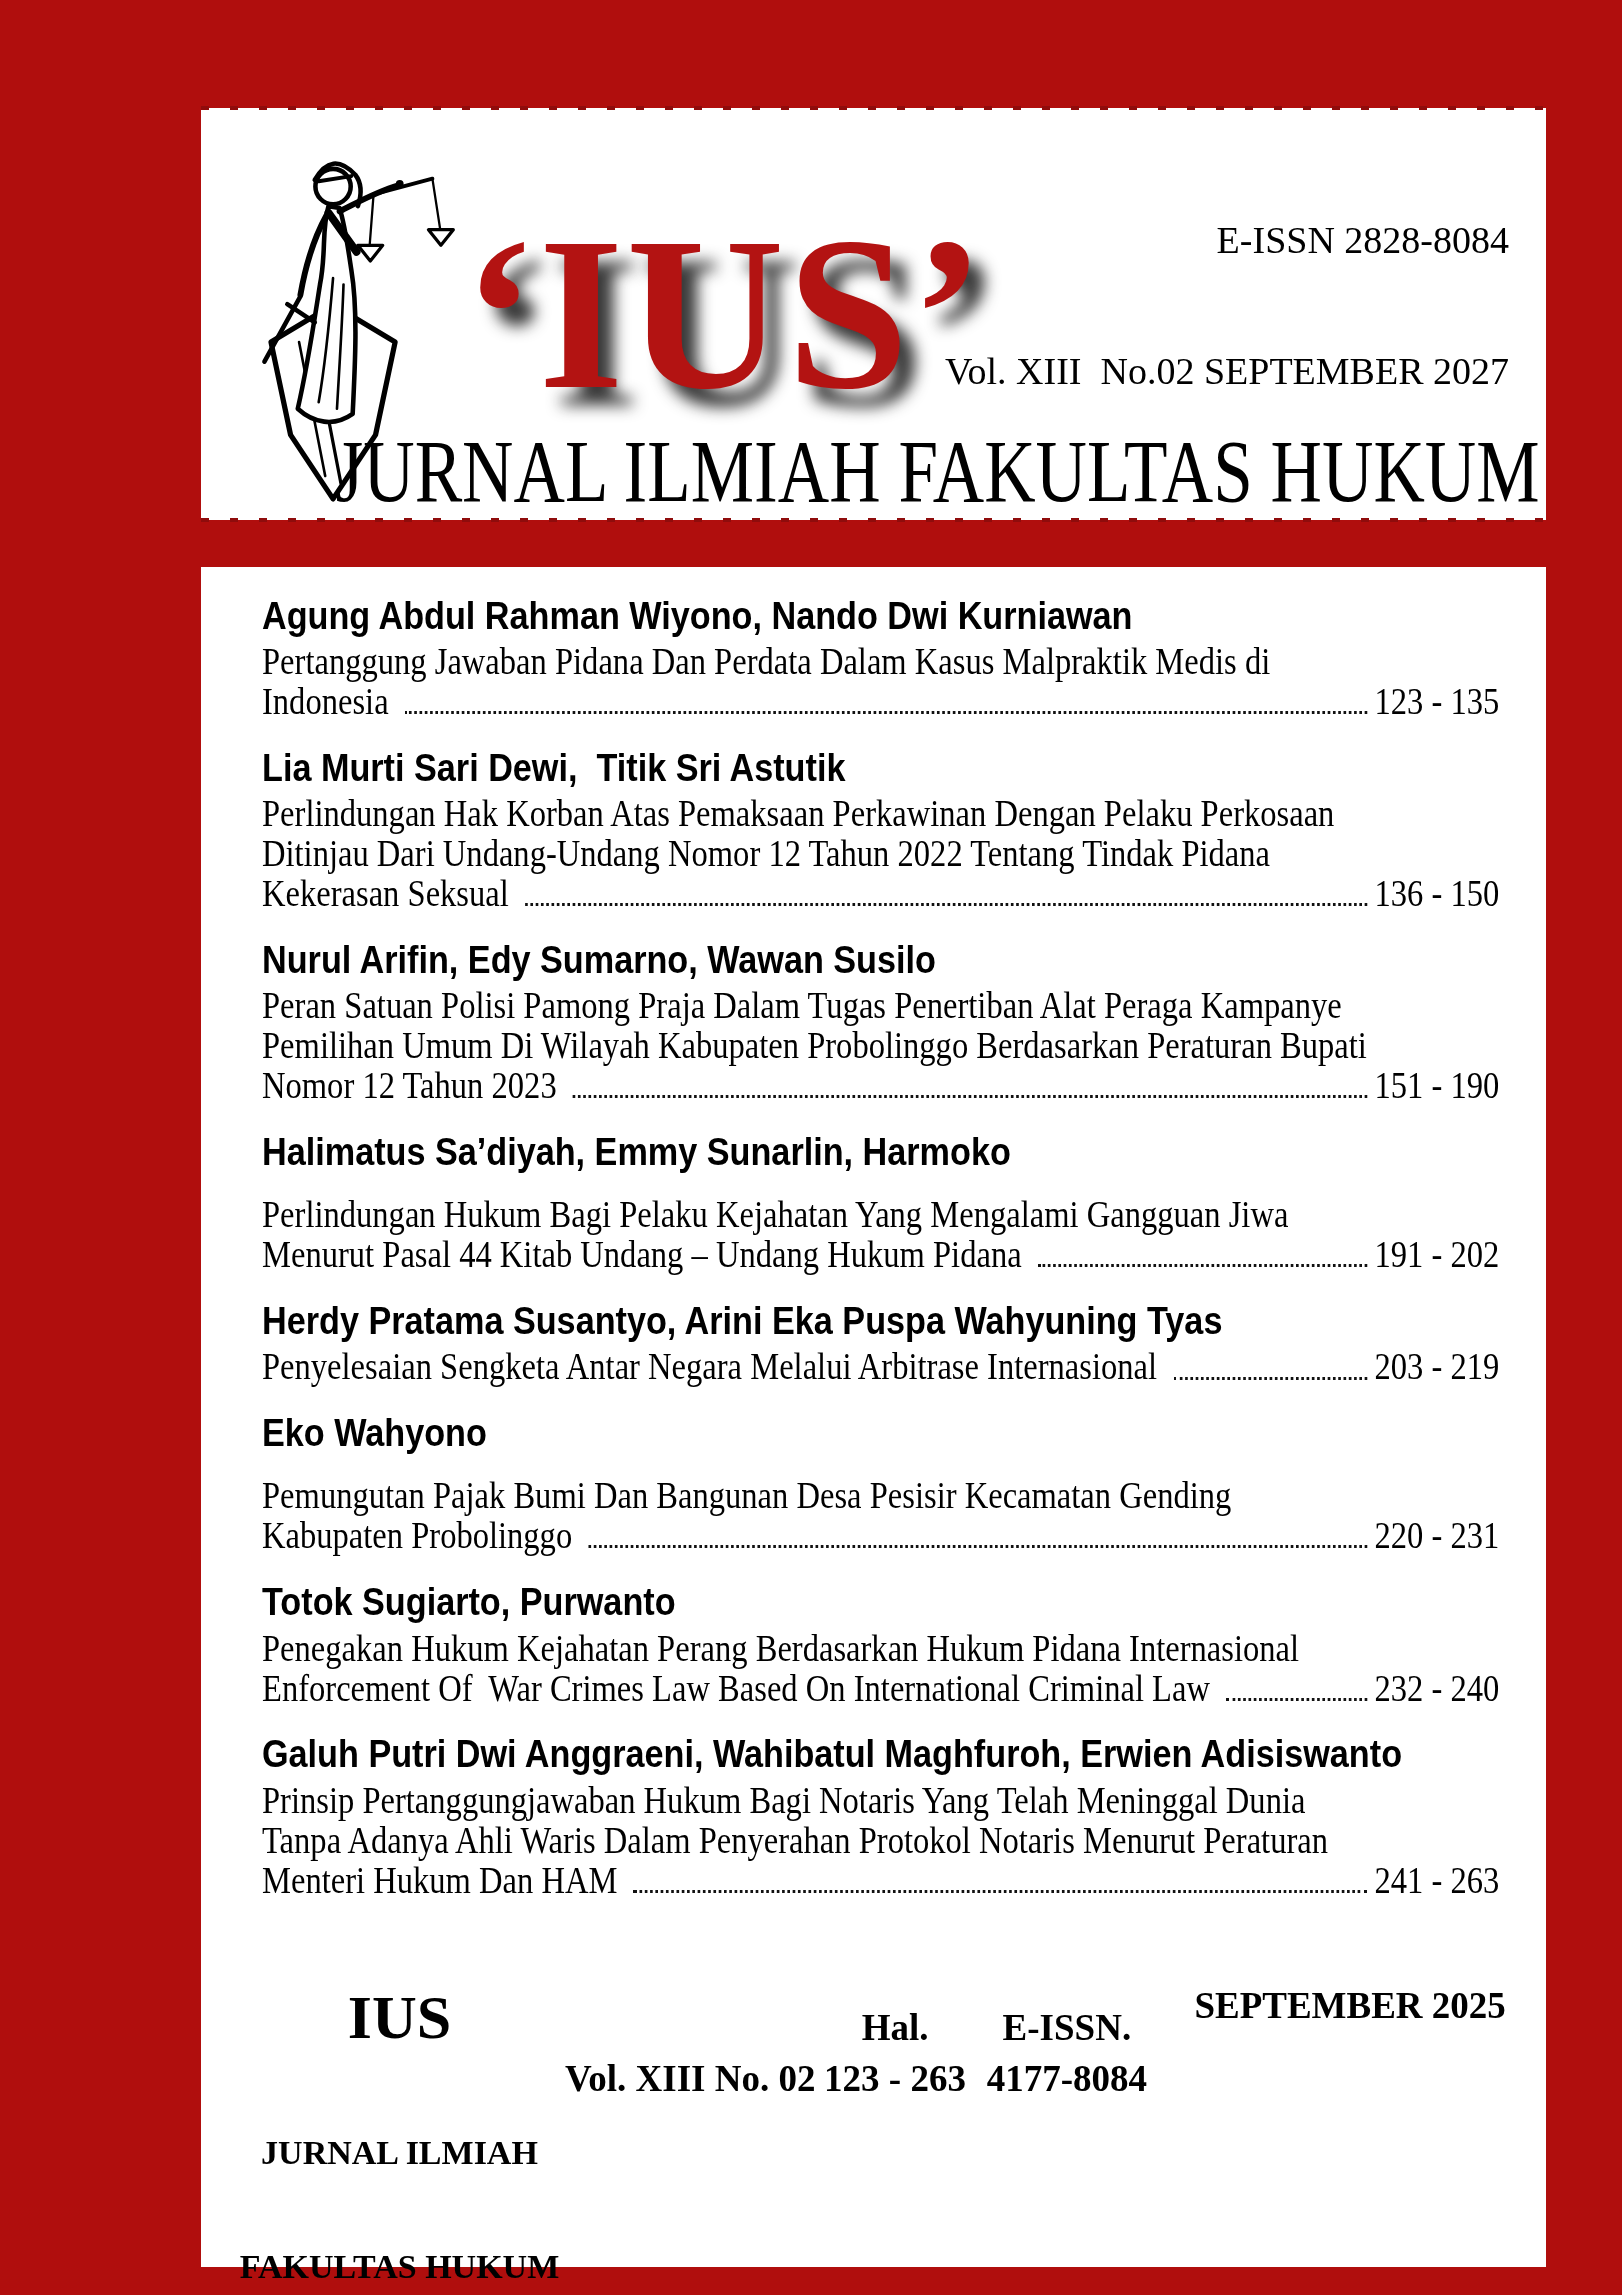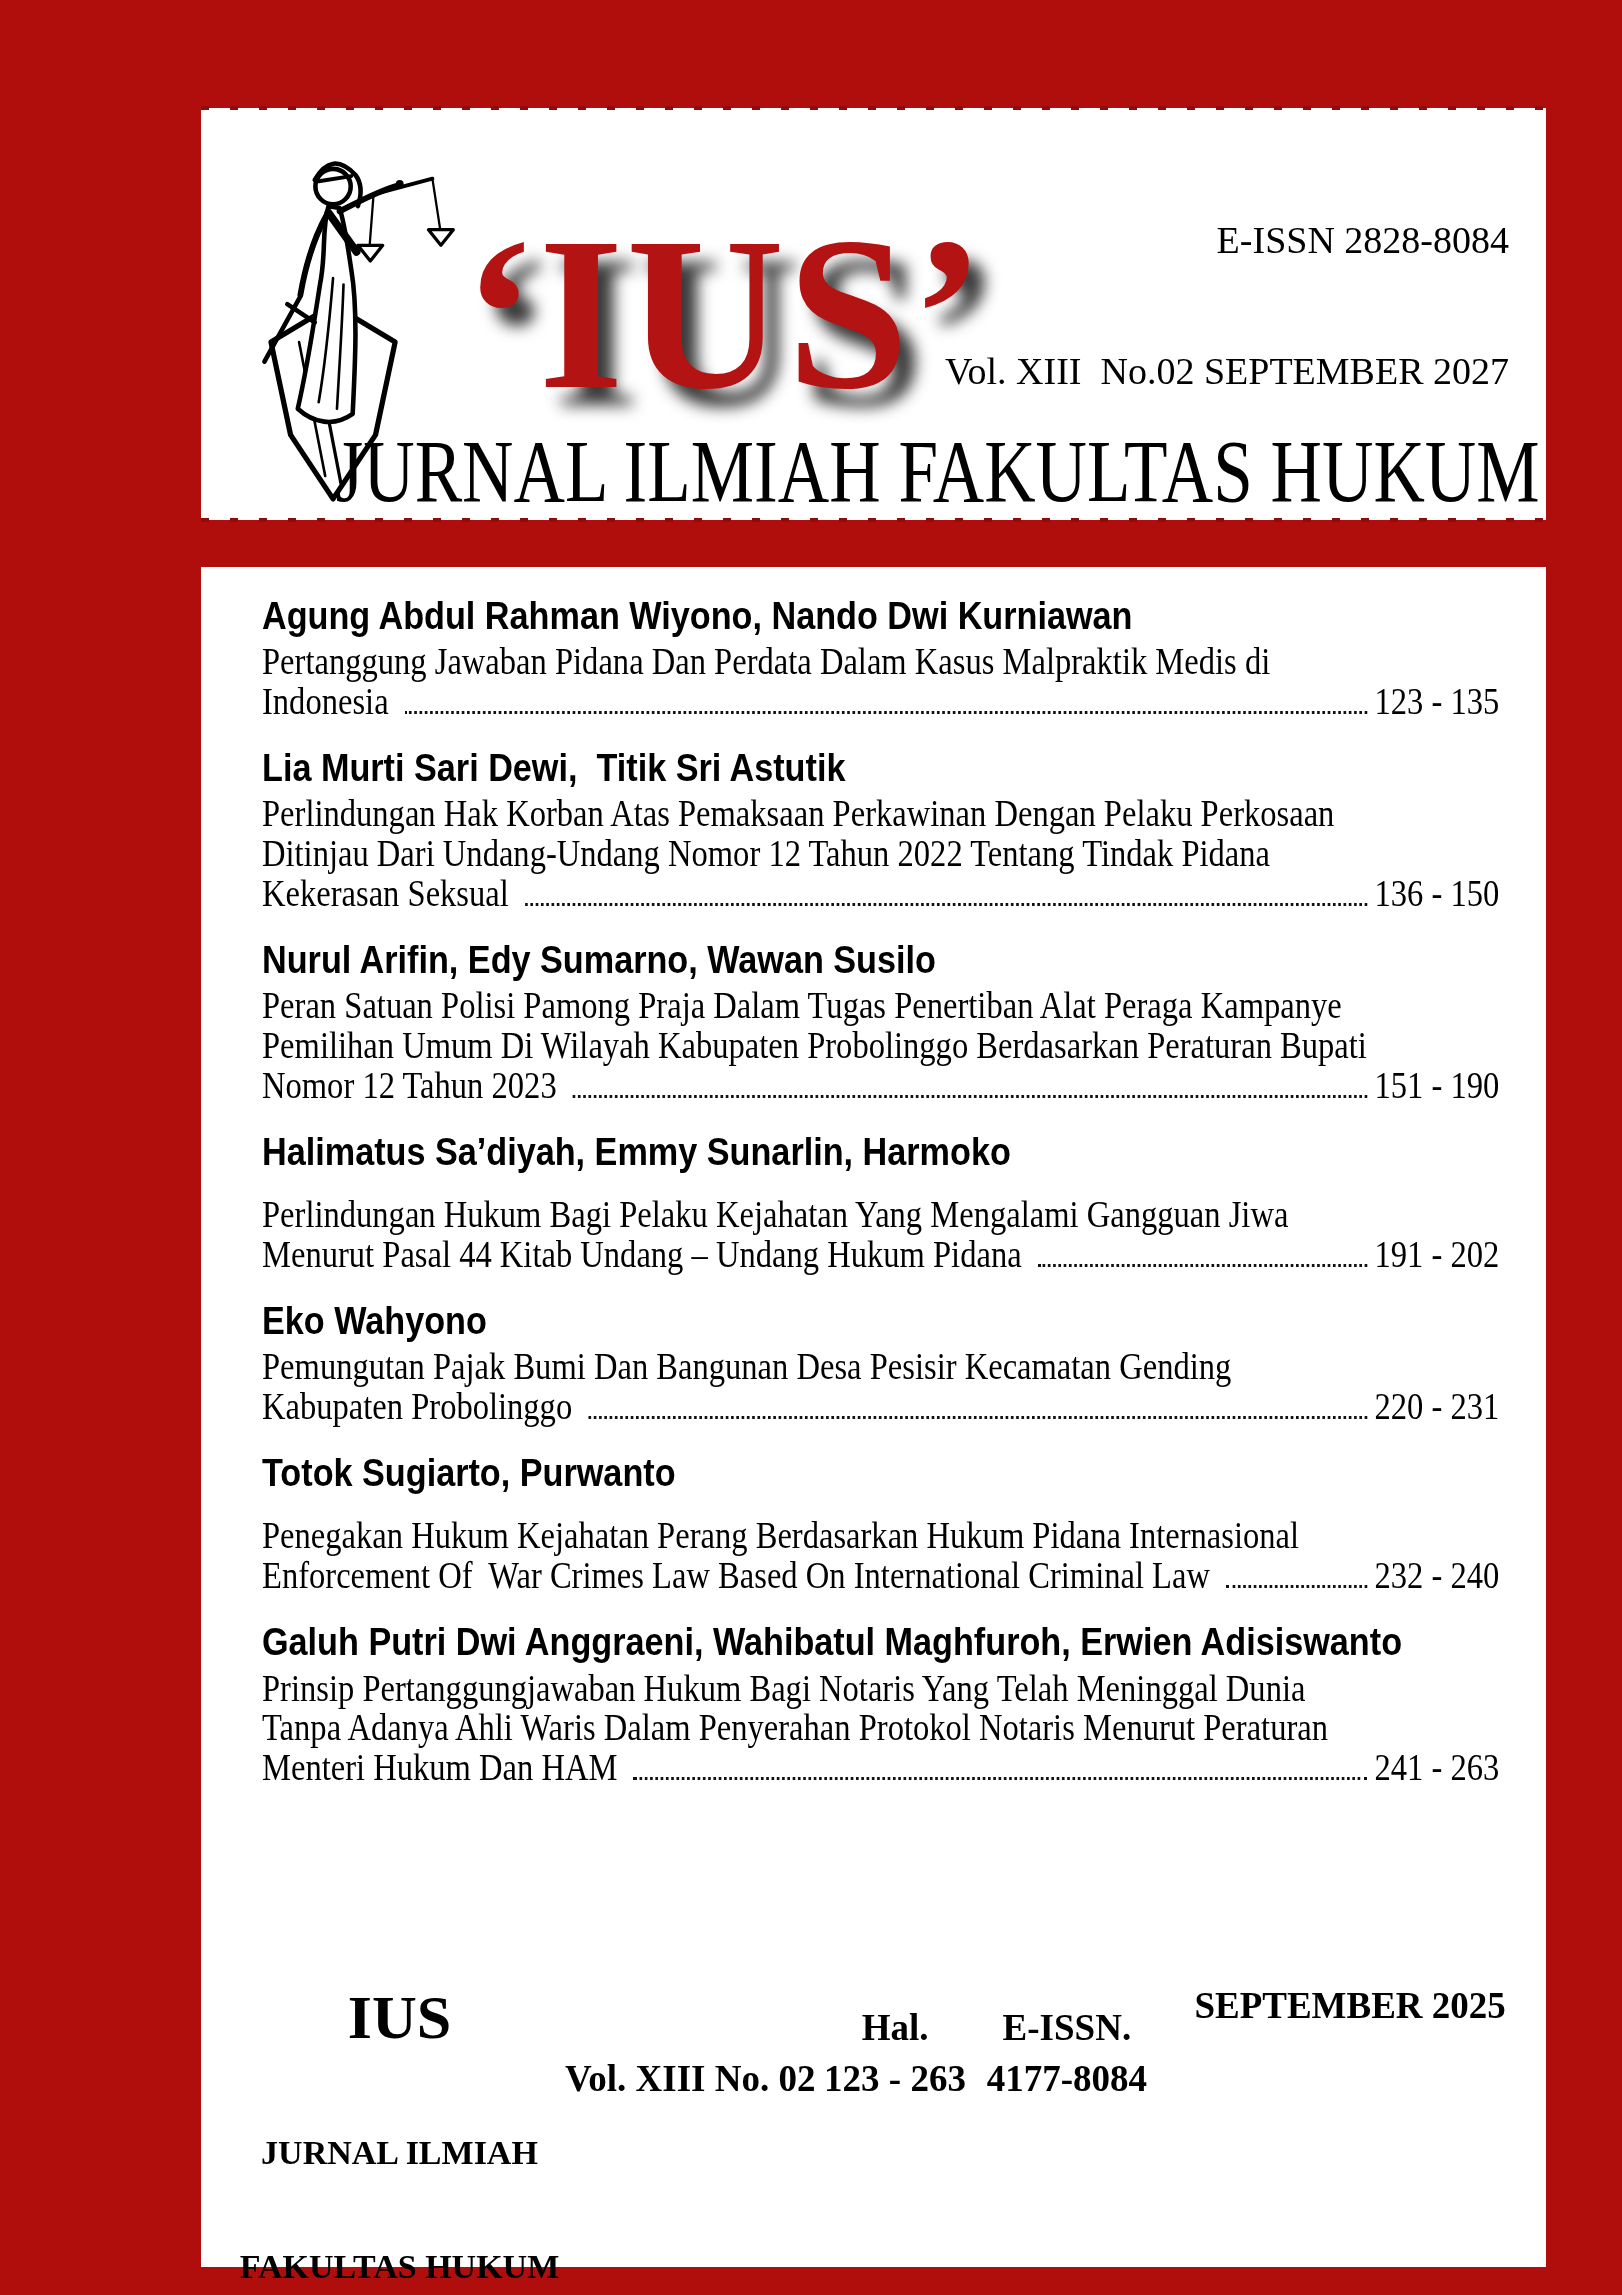--- a/index.html
+++ b/index.html
@@ -164,20 +164,30 @@
           <div class="title-wrap">
             <div class="tline">Perlindungan Hukum Bagi Pelaku Kejahatan Yang Mengalami Gangguan Jiwa</div>
             <div class="tline last">
               <span class="tx">Menurut Pasal 44 Kitab Undang – Undang Hukum Pidana </span>
               <span class="dots"></span>
               <span class="pg">191 - 202</span>
             </div>
           </div>
         </div>
         <div class="entry">
+          <div class="authors">Herdy Pratama Susantyo, Arini Eka Puspa Wahyuning Tyas</div>
+          <div class="title-wrap">
+            <div class="tline last">
+              <span class="tx">Penyelesaian Sengketa Antar Negara Melalui Arbitrase Internasional </span>
+              <span class="dots"></span>
+              <span class="pg">203 - 219</span>
+            </div>
+          </div>
+        </div>
+        <div class="entry">
           <div class="authors">Eko Wahyono</div>
           <div class="title-wrap">
             <div class="tline">Pemungutan Pajak Bumi Dan Bangunan Desa Pesisir Kecamatan Gending</div>
             <div class="tline last">
               <span class="tx">Kabupaten Probolinggo </span>
               <span class="dots"></span>
               <span class="pg">220 - 231</span>
             </div>
           </div>
         </div>

